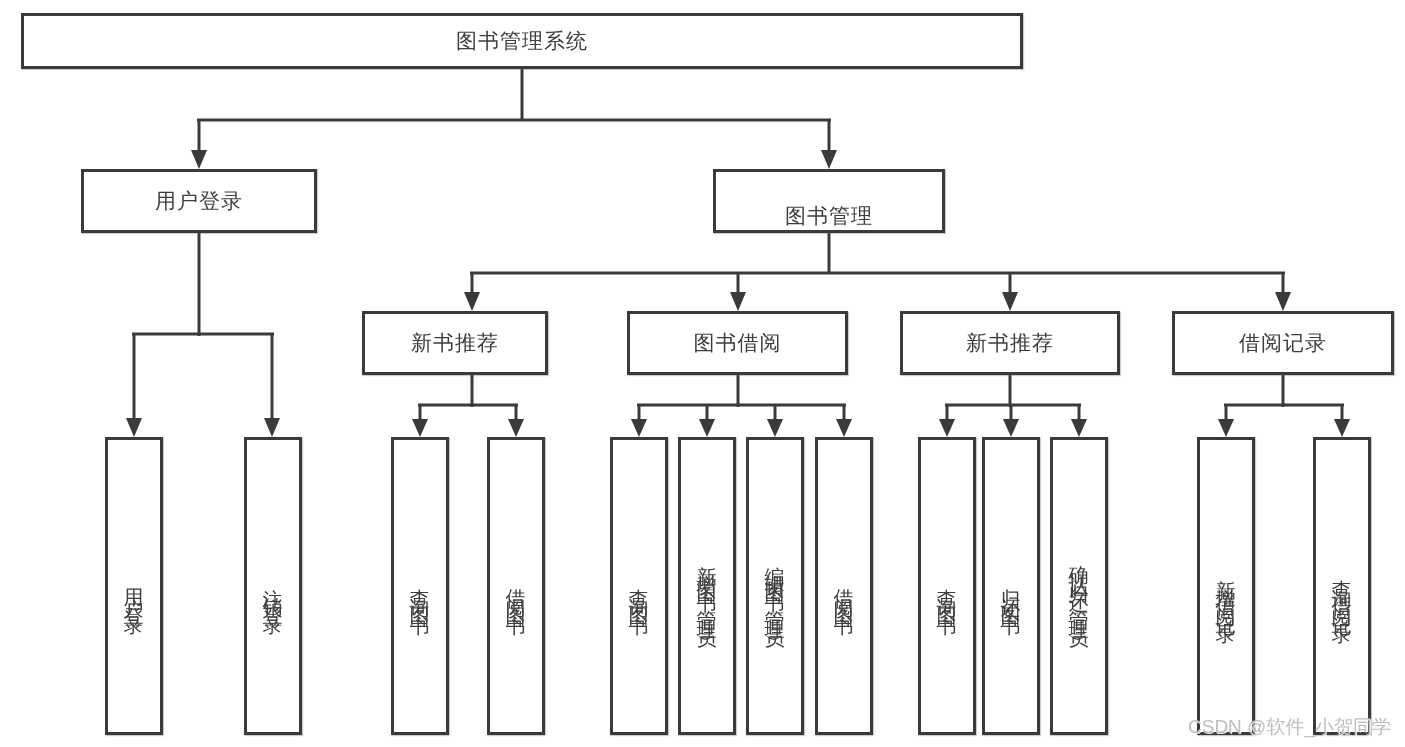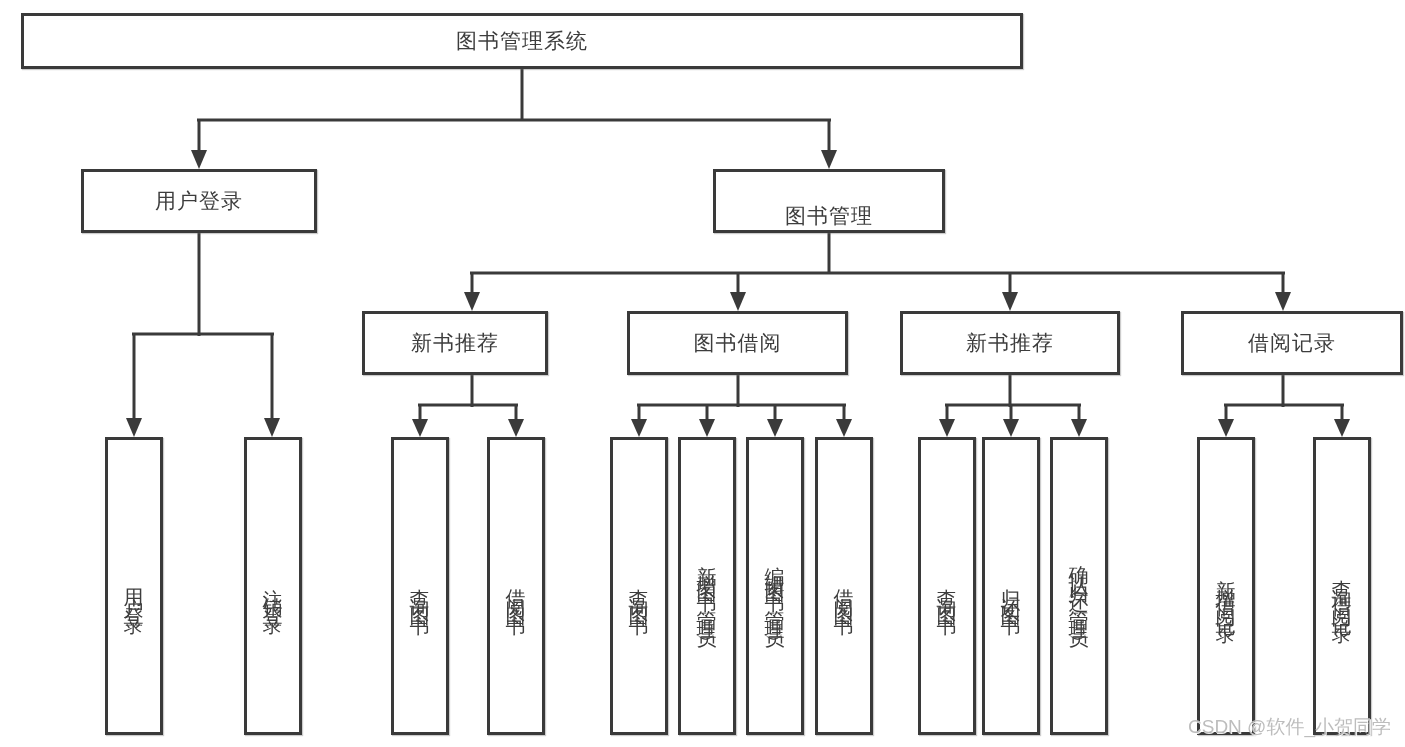--- a/index.html
+++ b/index.html
@@ -60,21 +60,21 @@
   }
   .vbox .vlabel { padding-top: 9px; }
 
   
   .n-root  { left: 21px;  top: 13px;  width: 1002px; height: 56px; }
   .n-login { left: 81px;  top: 169px; width: 236px;  height: 64px; }
   .n-mgmt  { left: 713px; top: 169px; width: 232px;  height: 64px; align-items: flex-end; }
   .n-newb  { left: 362px; top: 311px; width: 186px;  height: 64px; }
   .n-bookb { left: 627px; top: 311px; width: 221px;  height: 64px; }
   .n-cur   { left: 900px; top: 311px; width: 220px;  height: 64px; }
-  .n-rec   { left: 1172px;top: 311px; width: 222px;  height: 64px; margin-left: 9px; }
+  .n-rec   { left: 1172px;top: 311px; width: 222px;  height: 64px; }
 
   .l-0  { left: 105px;  }
   .l-1  { left: 244px;  }
   .l-2  { left: 391px;  }
   .l-3  { left: 487px;  }
   .l-4  { left: 610px;  }
   .l-5  { left: 678px;  }
   .l-6  { left: 746px;  }
   .l-7  { left: 815px;  }
   .l-8  { left: 918px;  }

